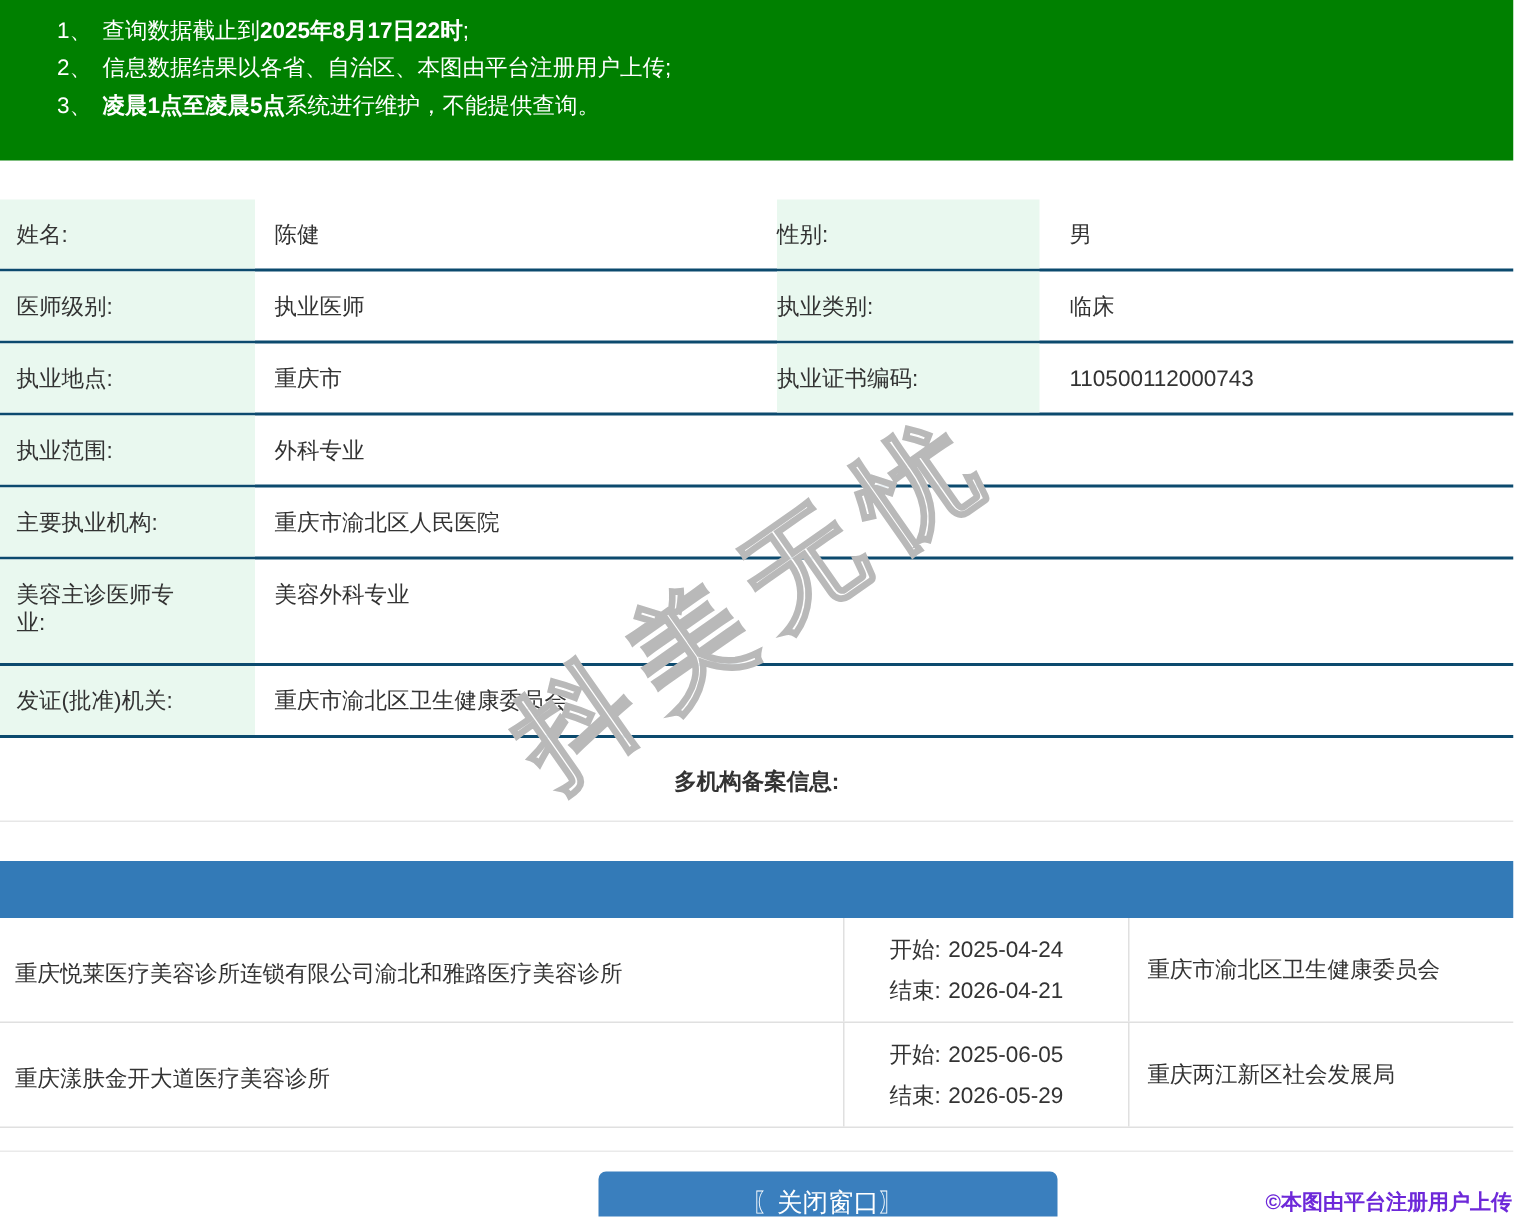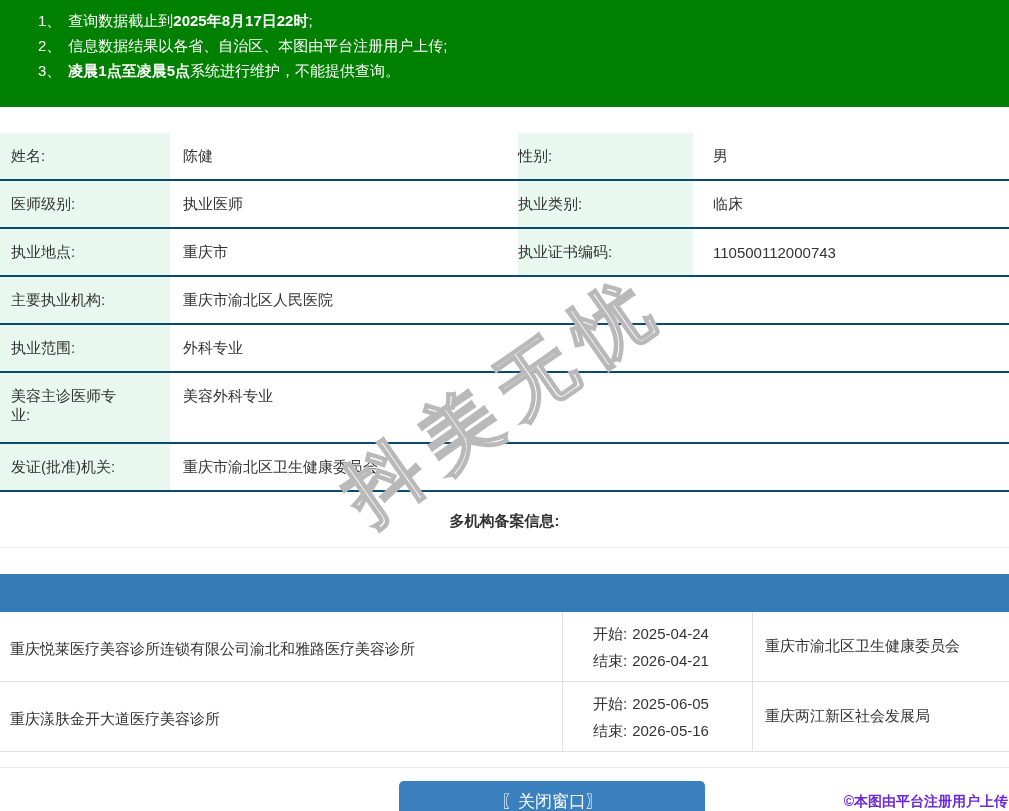--- a/index.html
+++ b/index.html
@@ -89,26 +89,26 @@
     <div class="ilabel2">执业类别:</div>
     <div class="ivalue-end">临床</div>
   </div>
   <div class="irow">
     <div class="ilabel">执业地点:</div>
     <div class="ivalue-mid">重庆市</div>
     <div class="ilabel2">执业证书编码:</div>
     <div class="ivalue-end">110500112000743</div>
   </div>
   <div class="irow">
+    <div class="ilabel">执业范围:</div>
+    <div class="ivalue-full">外科专业</div>
+  </div>
+  <div class="irow">
     <div class="ilabel">主要执业机构:</div>
     <div class="ivalue-full">重庆市渝北区人民医院</div>
-  </div>
-  <div class="irow">
-    <div class="ilabel">执业范围:</div>
-    <div class="ivalue-full">外科专业</div>
   </div>
   <div class="irow tall">
     <div class="ilabel">美容主诊医师专业:</div>
     <div class="ivalue-full">美容外科专业</div>
   </div>
   <div class="irow">
     <div class="ilabel">发证(批准)机关:</div>
     <div class="ivalue-full">重庆市渝北区卫生健康委员会</div>
   </div>
 </div>
@@ -127,21 +127,21 @@
     <div class="fc2">
       <div class="date-line"><span class="dlabel">开始:</span><span>2025-04-24</span></div>
       <div class="date-line"><span class="dlabel">结束:</span><span>2026-04-21</span></div>
     </div>
     <div class="fc3">重庆市渝北区卫生健康委员会</div>
   </div>
   <div class="frow">
     <div class="fc1">重庆漾肤金开大道医疗美容诊所</div>
     <div class="fc2">
       <div class="date-line"><span class="dlabel">开始:</span><span>2025-06-05</span></div>
-      <div class="date-line"><span class="dlabel">结束:</span><span>2026-05-16</span></div>
+      <div class="date-line"><span class="dlabel">结束:</span><span>2026-05-29</span></div>
     </div>
     <div class="fc3">重庆两江新区社会发展局</div>
   </div>
 </div>
 
 <div class="footer-divider"></div>
 
 <button class="close-btn">〖关闭窗口〗</button>
 
 <div class="copyright">©本图由平台注册用户上传</div>

